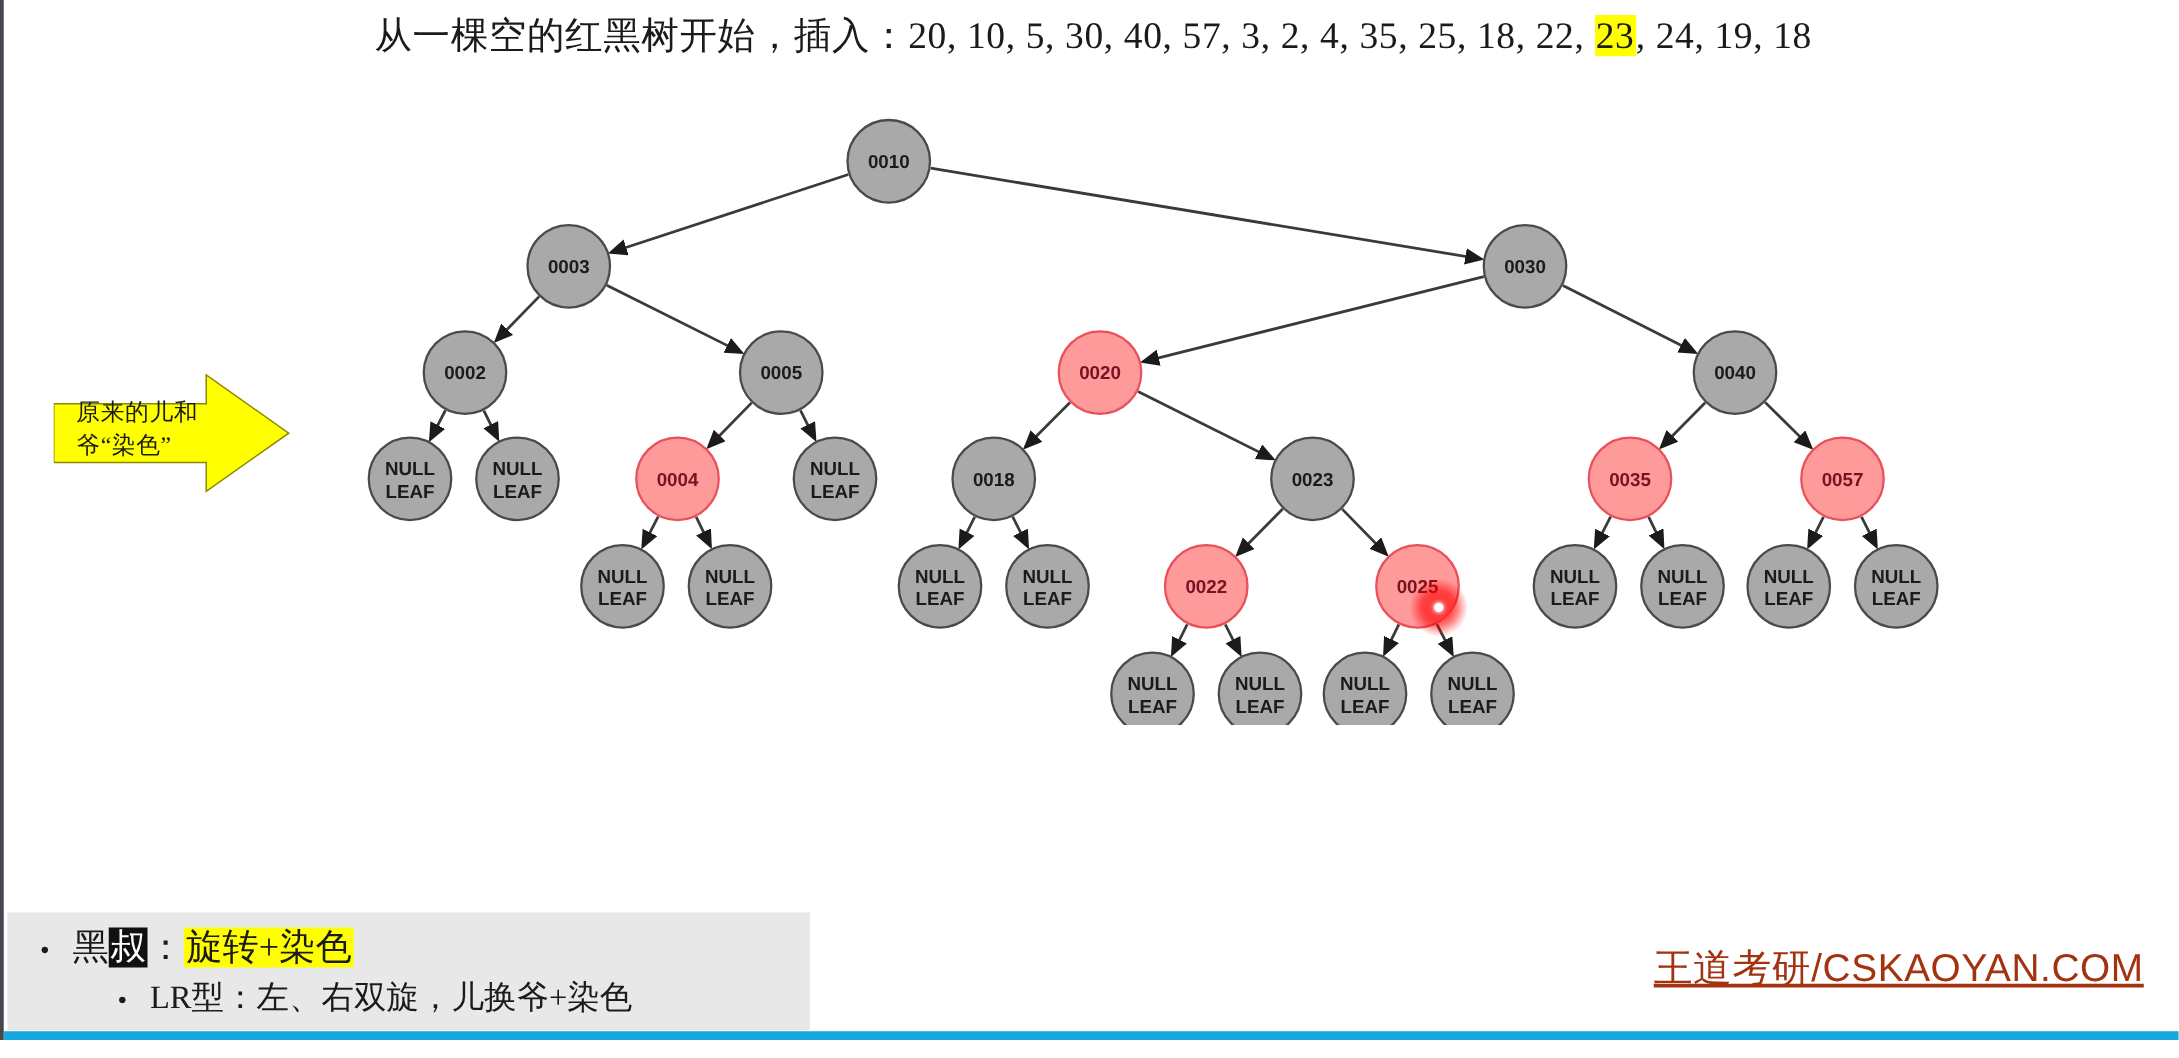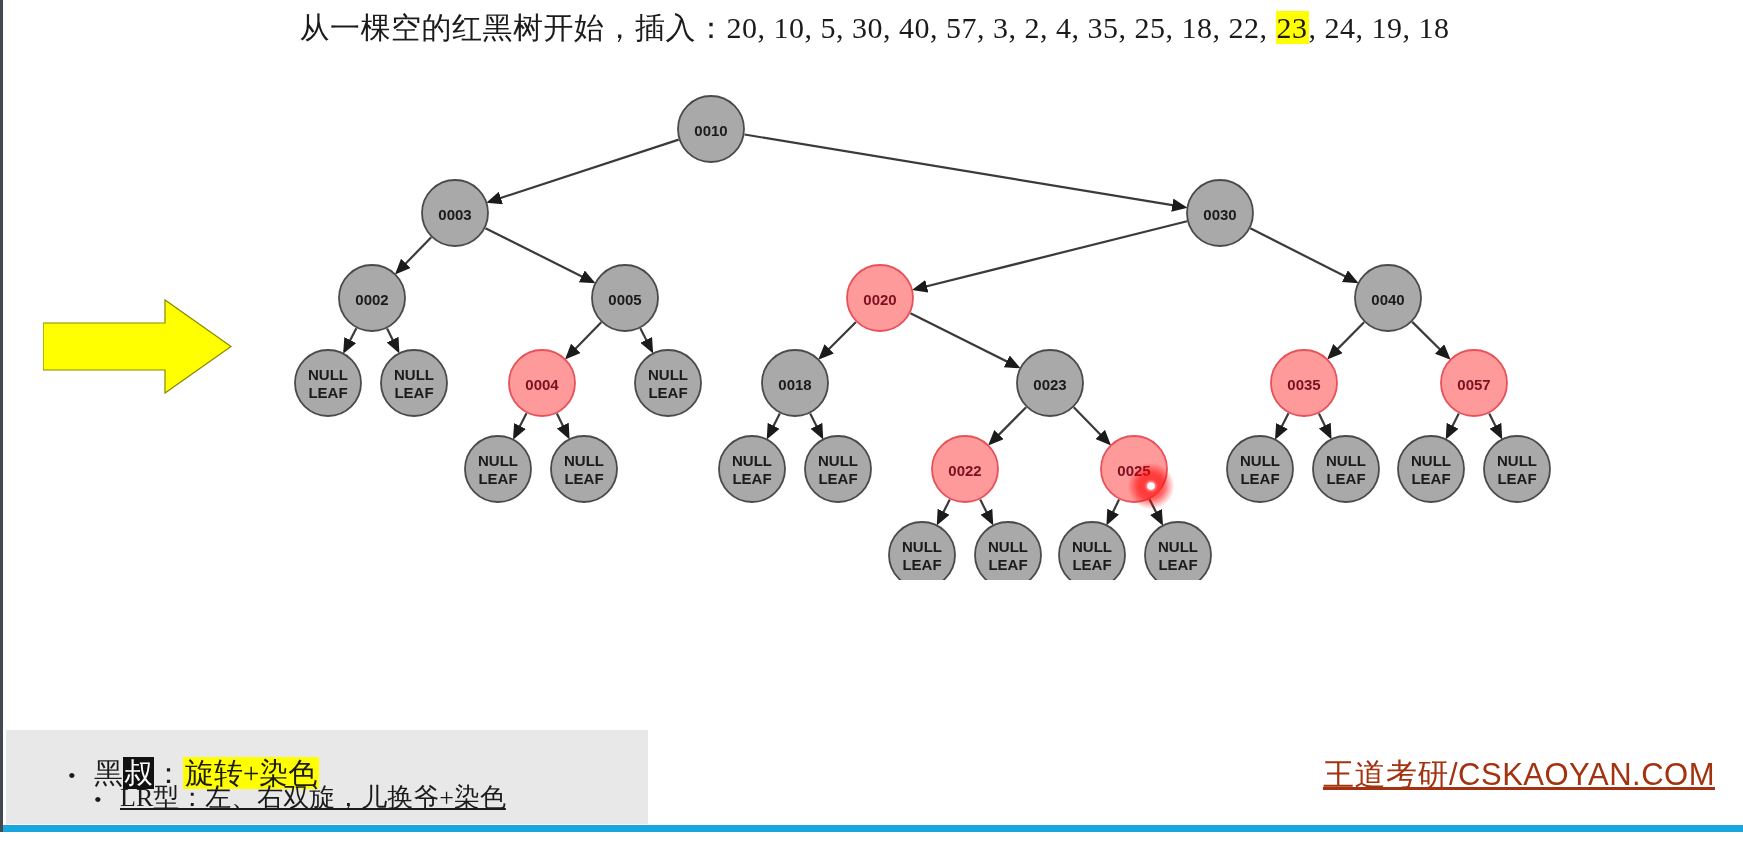--- a/index.html
+++ b/index.html
@@ -74,29 +74,27 @@
     background: #e8e8e8;
   }
   .note-line {
     position: absolute;
     white-space: nowrap;
     font-family: "Liberation Serif", "DejaVu Serif", serif;
     color: #1b1b1b;
   }
   #note-line-1 {
     left: 26px;
-    top: 24px;
+    top: 8px;
     font-size: 29px;
-    margin-left: 36px;
   }
   #note-line-2 {
     left: 88px;
     top: 50px;
     font-size: 26px;
-    text-decoration: underline;
   }
   .bullet {
     display: inline-block;
     width: 26px;
     font-size: 22px;
     vertical-align: middle;
   }
   .inv {
     background: #111111;
     color: #ffffff;
@@ -328,20 +326,24 @@
       </g>
     <g id="laser-layer">
         <circle cx="1148" cy="426" r="23.400000000000002" fill="url(#laserGrad)"></circle>
         <circle cx="1148" cy="426" r="3.78" fill="#ffffff"></circle>
       </g>
   </svg>
 
   <svg id="callout" viewBox="0 0 190 97">
     <polygon id="callout-shape" points="0,25 122,25 122,2 188,48.5 122,95 122,72 0,72" fill="#ffff00" stroke="#8a8a00" stroke-width="1.2"></polygon>
   </svg>
+  <div id="callout-text">
+    <div>原来的儿和</div>
+    <div>爷“染色”</div>
+  </div>
 
   <div id="notes">
     <div class="note-line" id="note-line-1">
       <span class="bullet">•</span><span>黑</span><span class="inv">叔</span><span>：</span><span class="yl">旋转+染色</span>
     </div>
     <div class="note-line" id="note-line-2">
       <span class="bullet">•</span><span>LR型：左、右双旋，儿换爷+染色</span>
     </div>
   </div>
 

